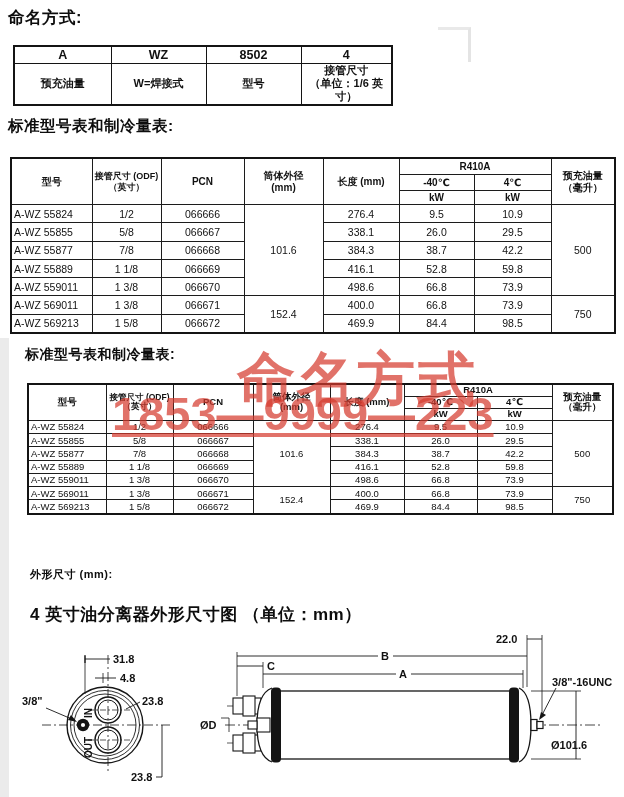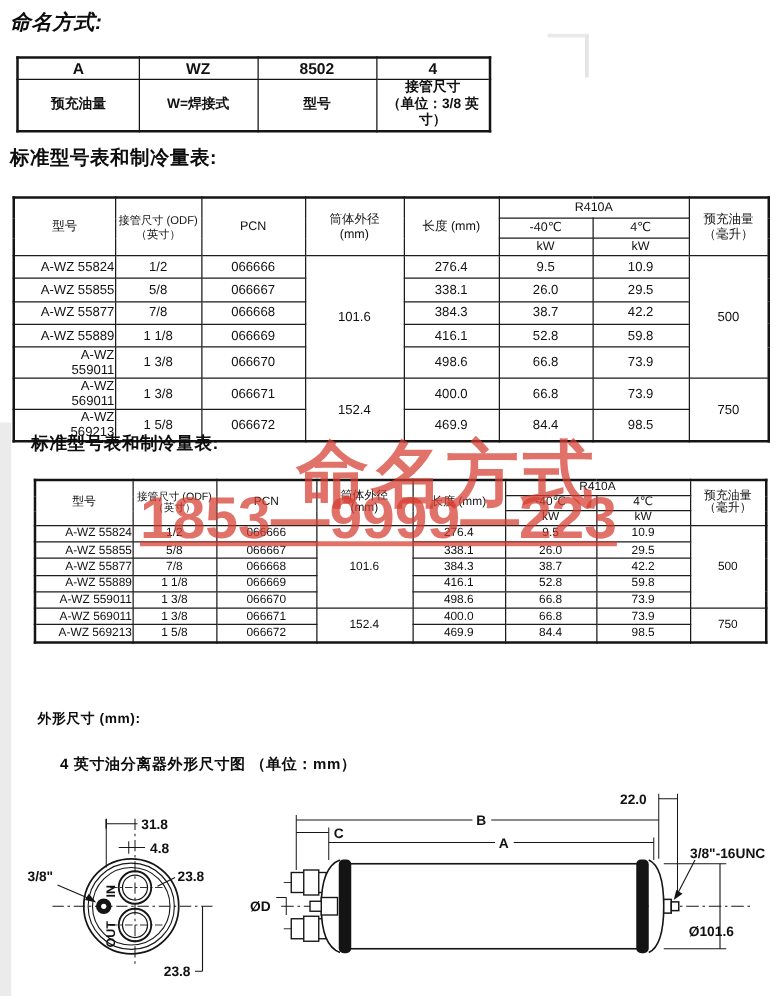--- a/index.html
+++ b/index.html
@@ -3,44 +3,44 @@
 <meta charset="utf-8">
 <style>
   html,body{margin:0;padding:0;}
   body{
     width:624px;height:797px;background:#ffffff;position:relative;
     font-family:"Liberation Sans","DejaVu Sans",sans-serif;color:#111;
     overflow:hidden;
   }
   .abs{position:absolute;}
   .heading{font-weight:bold;color:#0d0d0d;letter-spacing:0.5px;}
-  .h-main{font-size:16.5px;font-style:italic;}
+  .h-main{font-size:16.5px;}
   .h-sec{font-size:15.5px;}
   .h-sec2{font-size:14px;}
   .h-dim{font-size:11px;}
-  .h-sub{font-size:12px;margin-left:18px;}
+  .h-sub{font-size:17px;}
 
   
   table{border-collapse:collapse;table-layout:fixed;background:#fff;}
   .naming{border:2px solid #141414;width:378px;}
   .naming td{
     border:1.5px solid #141414;text-align:center;font-weight:bold;
     padding:0;white-space:pre-line;line-height:1.2;
   }
   .naming .r1 td{height:16px;font-size:12.5px;}
   .naming .r2 td{height:29px;font-size:11px;}
 
   
   .spec{border:2px solid #141414;}
   .spec th,.spec td{
     border:1px solid #1c1c1c;text-align:center;padding:0;
     white-space:pre-line;overflow:hidden;
   }
-  .spec th{font-weight:normal;line-height:1.12;}
-  .spec td.model-cell{text-align:right;padding-left:16px;}
+  .spec th{font-weight:bold;line-height:1.12;}
+  .spec td.model-cell{text-align:left;padding-left:2px;}
   .t1 th{font-size:10px;}
   .t1 th.sm{font-size:9px;}
   .t1 .h1 th{height:15px;}
   .t1 .h2 th{height:15px;}
   .t1 .h3 th{height:13px;}
   .t1 td{height:17.3px;font-size:10.5px;}
   .t2 th{font-size:9.5px;}
   .t2 th.sm{font-size:8.5px;}
   .t2 .h1 th{height:11px;}
   .t2 .h2 th{height:11px;}
@@ -89,21 +89,21 @@
       <td>A</td>
       <td>WZ</td>
       <td>8502</td>
       <td>4</td>
     </tr>
     <tr class="r2">
       <td>预充油量</td>
       <td>W=焊接式</td>
       <td>型号</td>
       <td>接管尺寸
-（单位：3/8 英寸）</td>
+（单位：1/6 英寸）</td>
     </tr>
   </tbody>
 </table>
 
 <div class="abs heading h-sec" style="left:8px;top:116px;">标准型号表和制冷量表:</div>
 
 <table class="abs spec t1" style="left:10px;top:157px;width:604px;">
   <colgroup>
     <col style="width:81px">
       <col style="width:69px">

